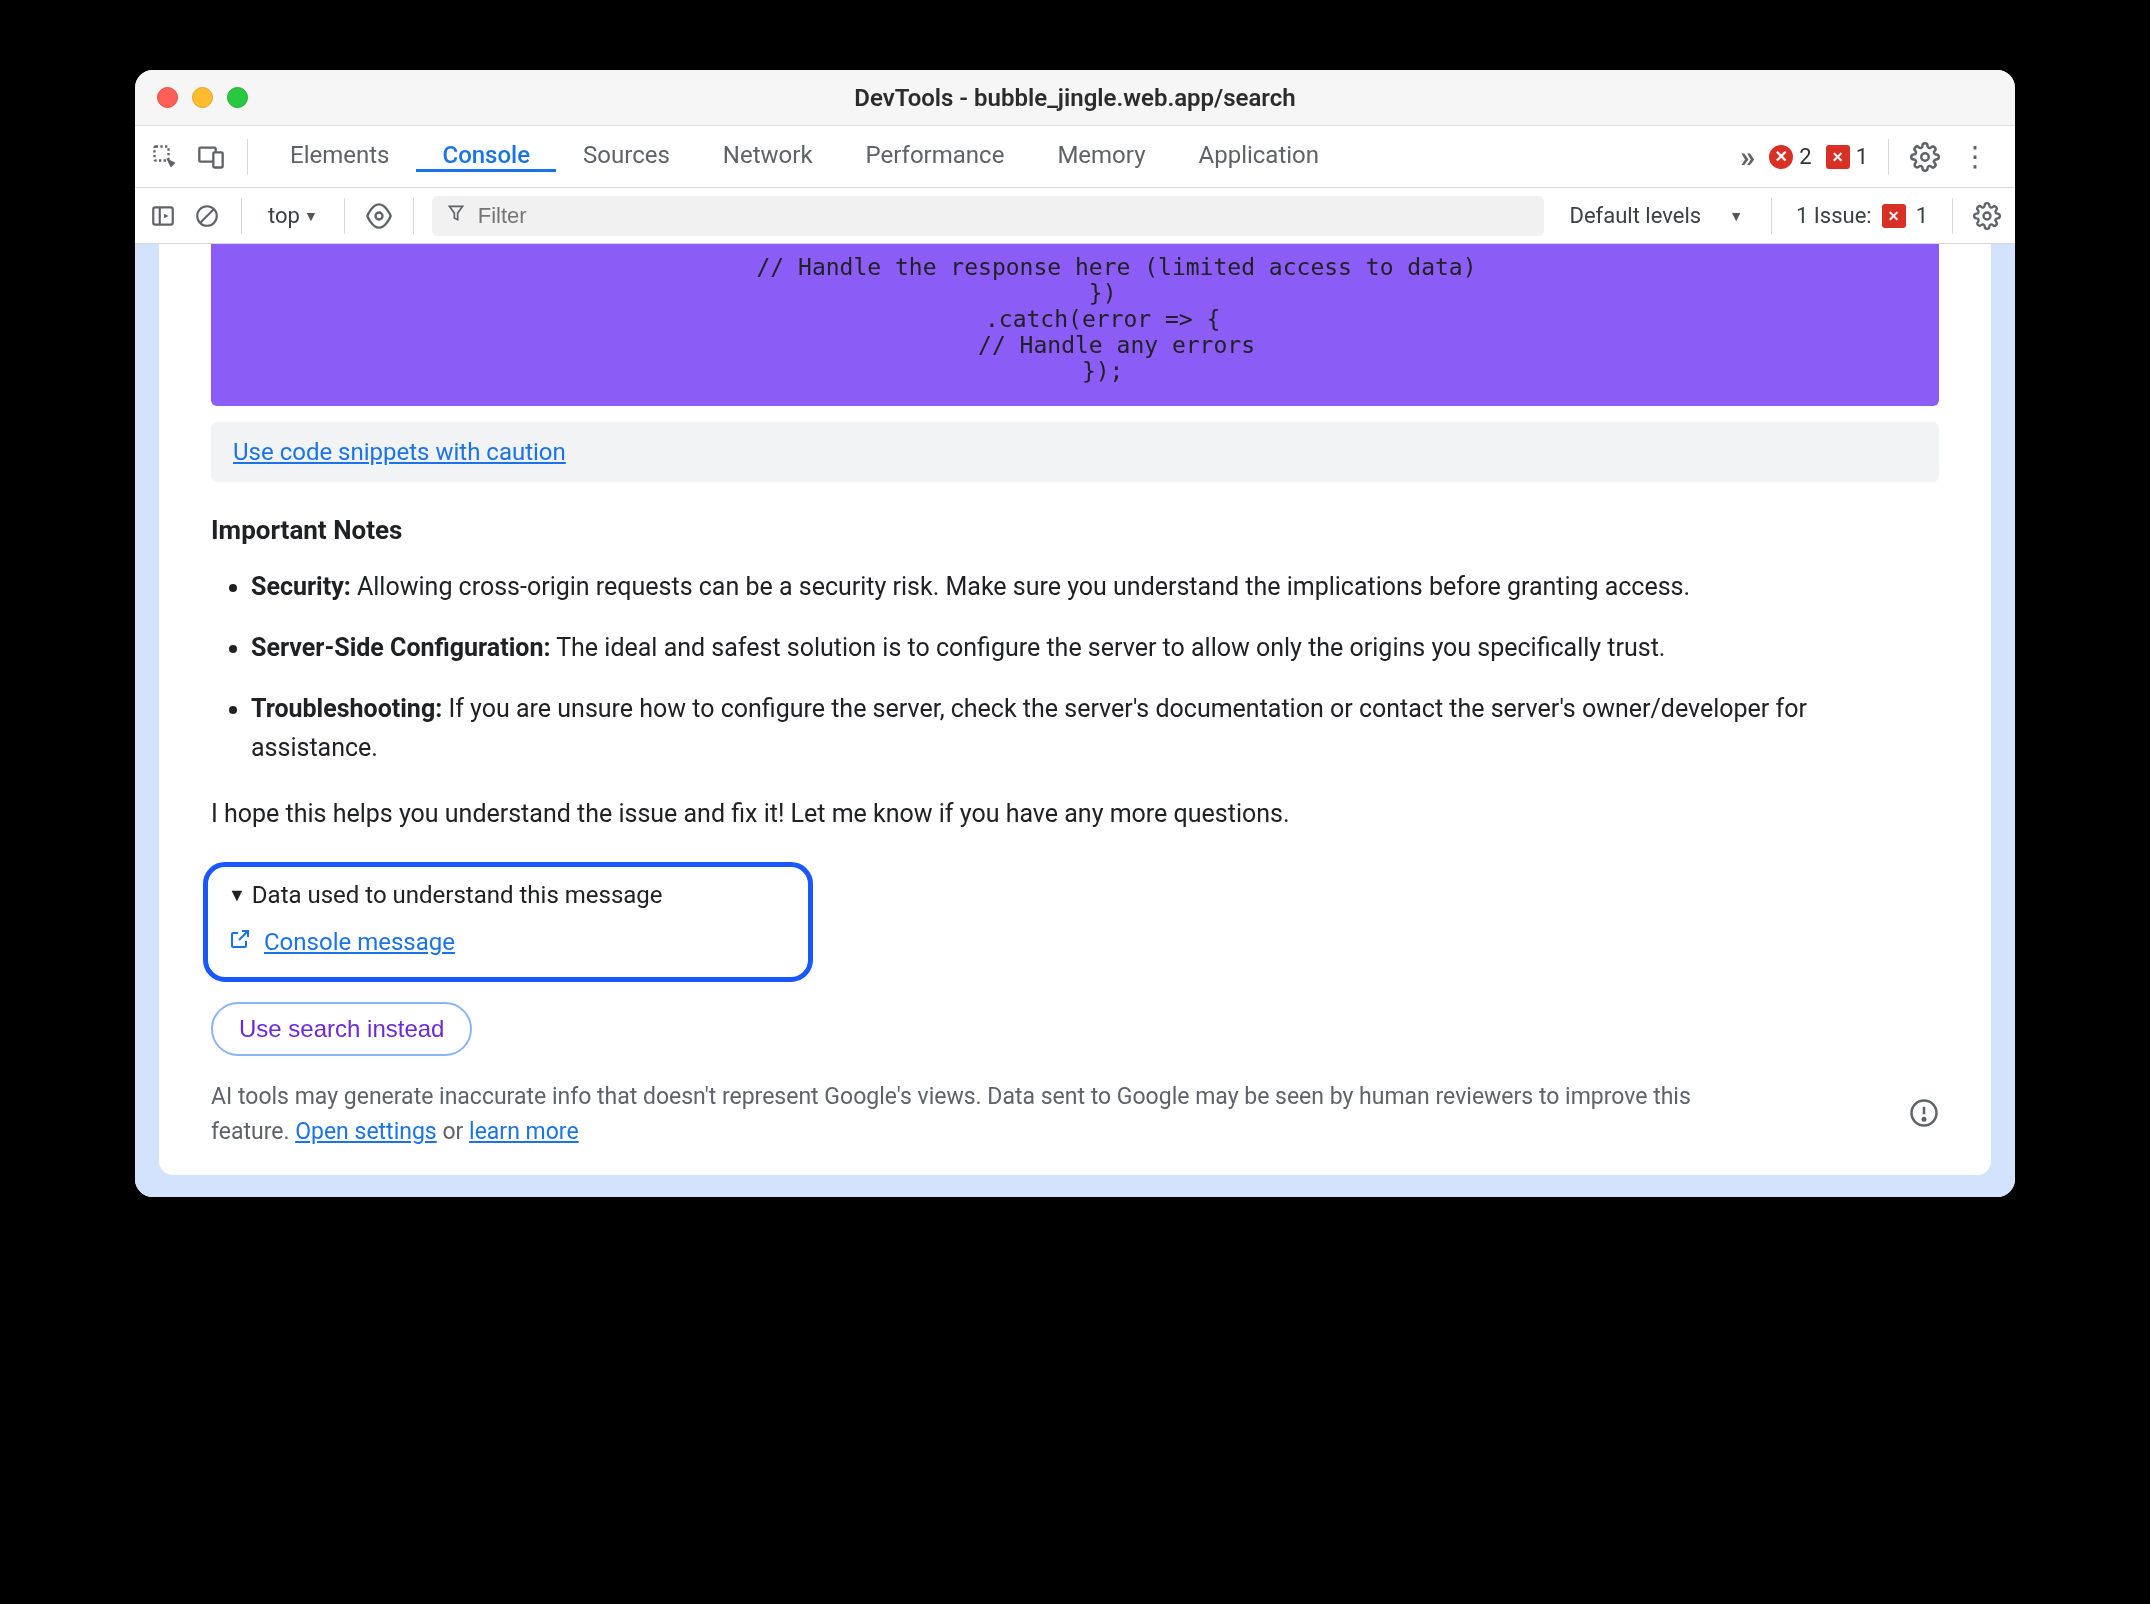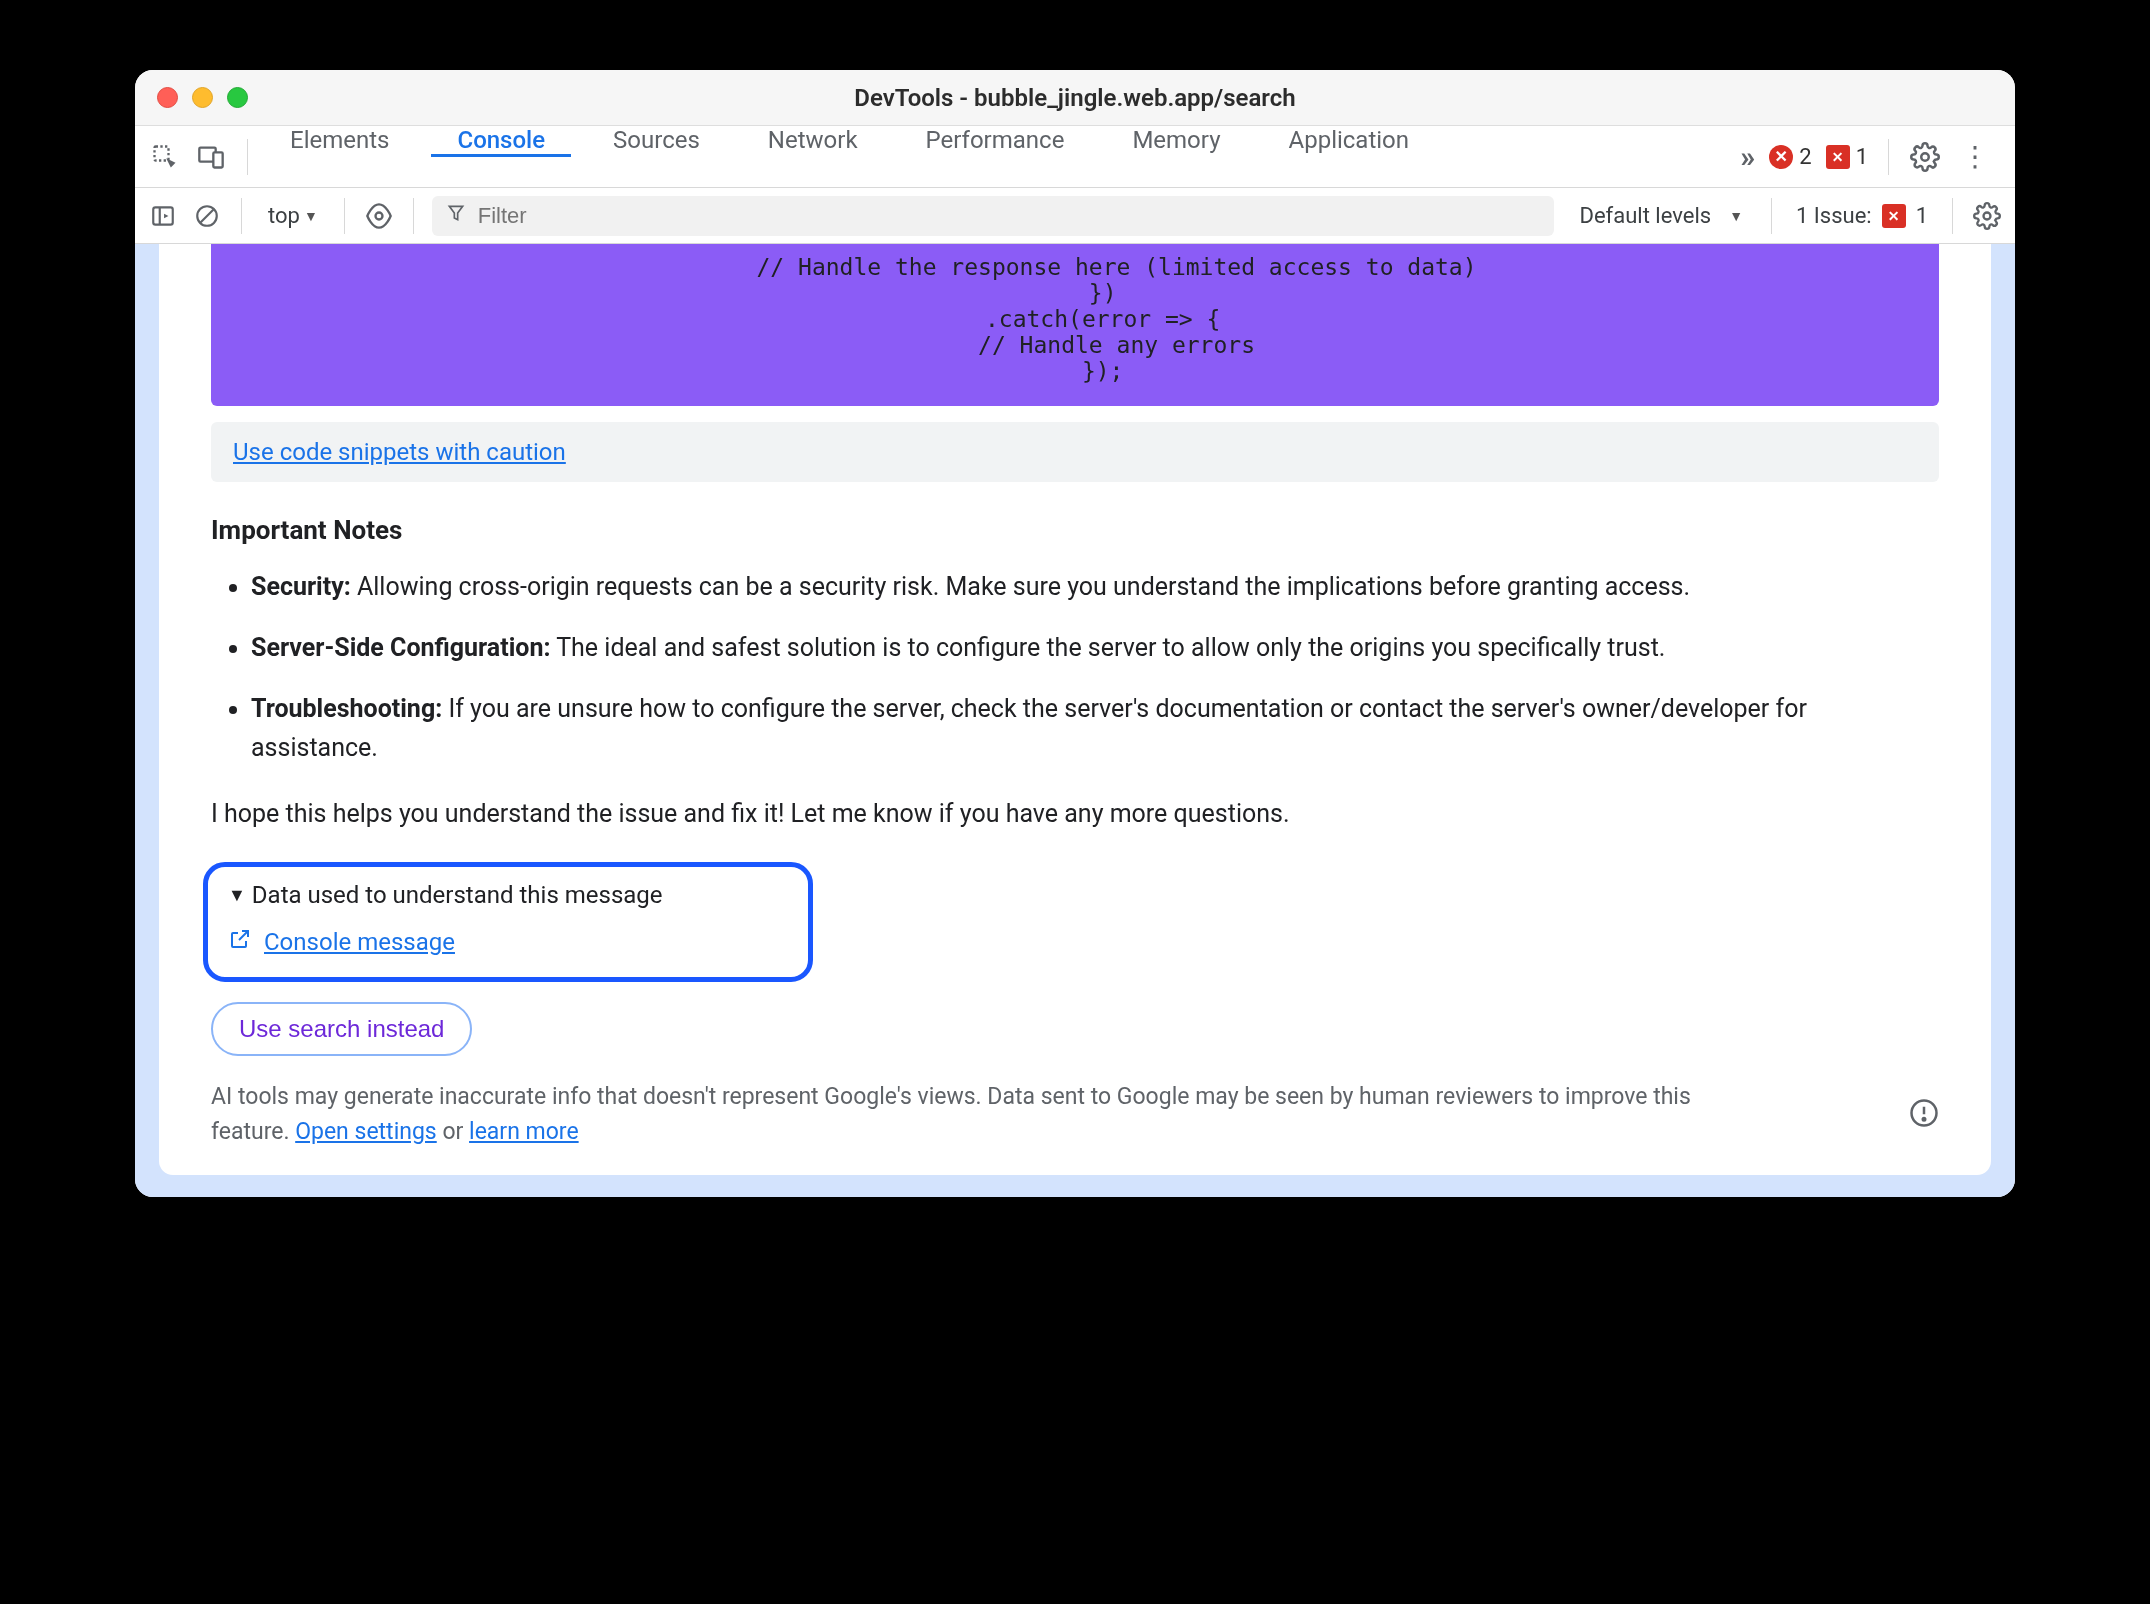--- a/index.html
+++ b/index.html
@@ -40,21 +40,21 @@
   .tabstrip {
     display: flex;
     align-items: center;
     height: 62px;
     border-bottom: 1px solid #d8d8d8;
     padding: 0 8px;
   }
   .ts-left { display: flex; align-items: center; gap: 14px; padding: 0 6px; }
   .ts-icon { width: 32px; height: 32px; display: inline-flex; align-items: center; justify-content: center; color: #5f6368; }
   .vdiv { width: 1px; height: 36px; background: #d8d8d8; margin: 0 6px; }
-  .tabs { display: flex; align-items: flex-start; height: 100%; gap: 16px; margin-left: 4px; }
+  .tabs { display: flex; align-items: center; height: 100%; gap: 1px; margin-left: 4px; }
   .tab {
     display: flex; align-items: center;
     padding: 0 26px;
     font-size: 24px; color: #5f6368;
     border-bottom: 3px solid transparent;
     cursor: pointer;
   }
   .tab.active { color: #1a73e8; border-bottom-color: #1a73e8; font-weight: 500; }
   .ts-right { margin-left: auto; display: flex; align-items: center; gap: 14px; padding-right: 12px; }
   .chev { color: #5f6368; font-size: 30px; font-weight: 700; }
@@ -75,21 +75,21 @@
   .ctx-select { display: inline-flex; align-items: center; gap: 4px; font-size: 22px; color: #3c4043; padding: 0 8px; }
   .caret { font-size: 14px; color: #555; }
   .filter-input {
     flex: 1; display: flex; align-items: center;
     background: #f1f1f1; border-radius: 6px;
     height: 40px; padding: 0 14px; gap: 12px;
     color: #5f6368; font-size: 22px;
     margin-right: 14px;
   }
   .filter-input input { border: none; background: transparent; font-size: 22px; flex: 1; outline: none; color: #333; }
-  .levels { display: inline-flex; align-items: center; gap: 18px; font-size: 22px; color: #3c4043; padding-right: 10px; }
+  .levels { display: inline-flex; align-items: center; gap: 28px; font-size: 22px; color: #3c4043; padding-right: 10px; }
   .issues { display: inline-flex; align-items: center; gap: 10px; font-size: 22px; color: #3c4043; padding: 0 6px; }
 
   
   .content-outer {
     background: #d3e3fd;
     padding: 0 0 22px 0;
   }
   .content-inner {
     background: #fff;
     margin: 0 24px;

